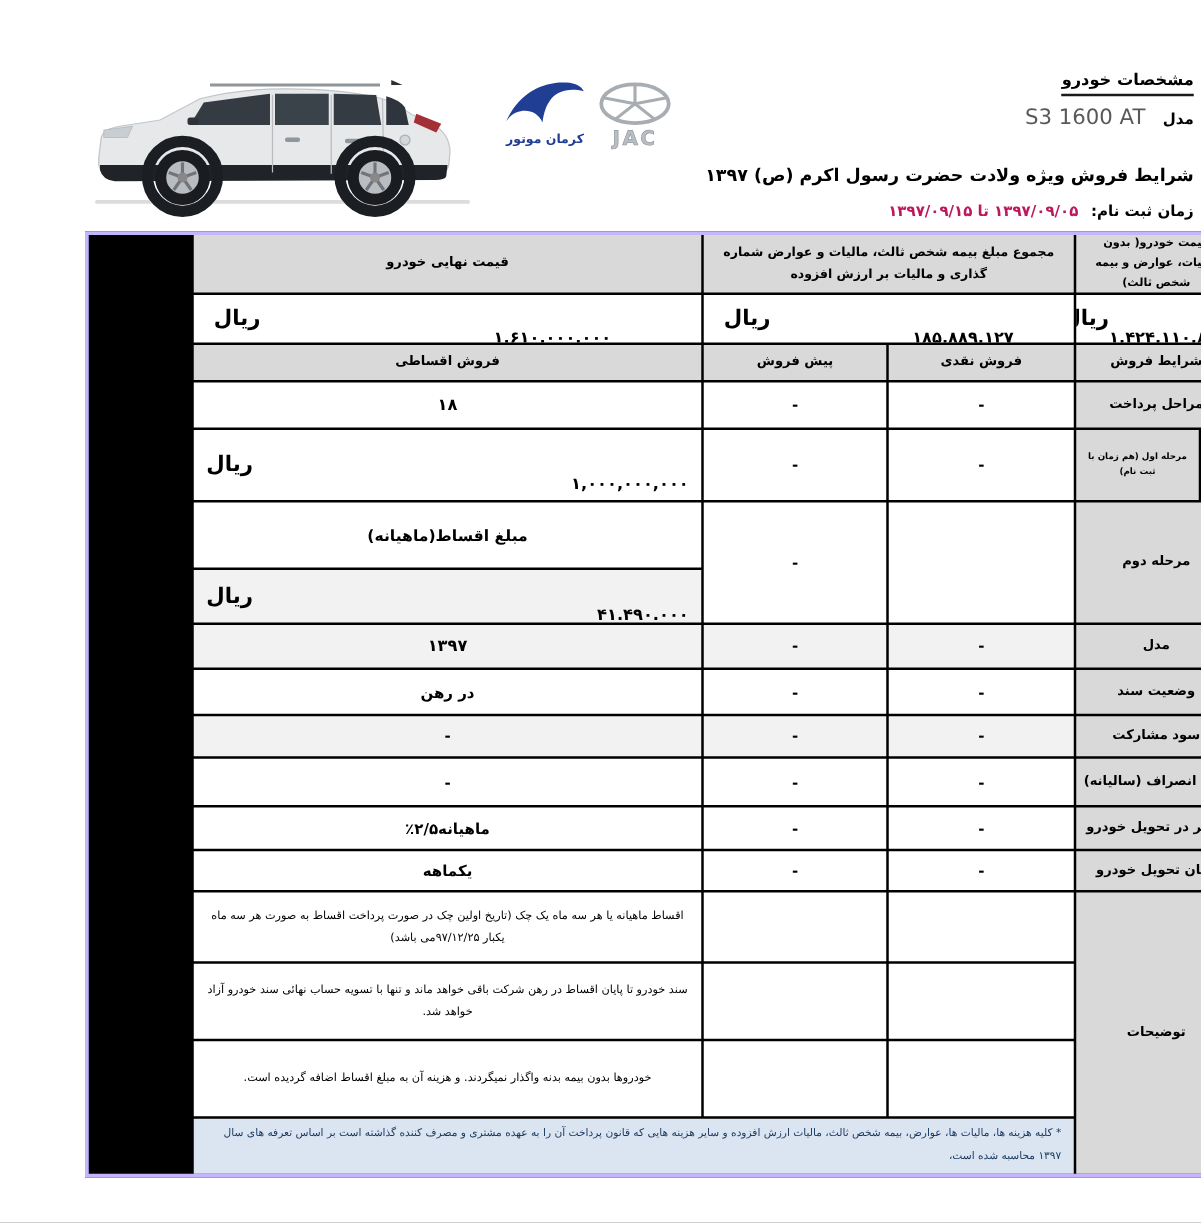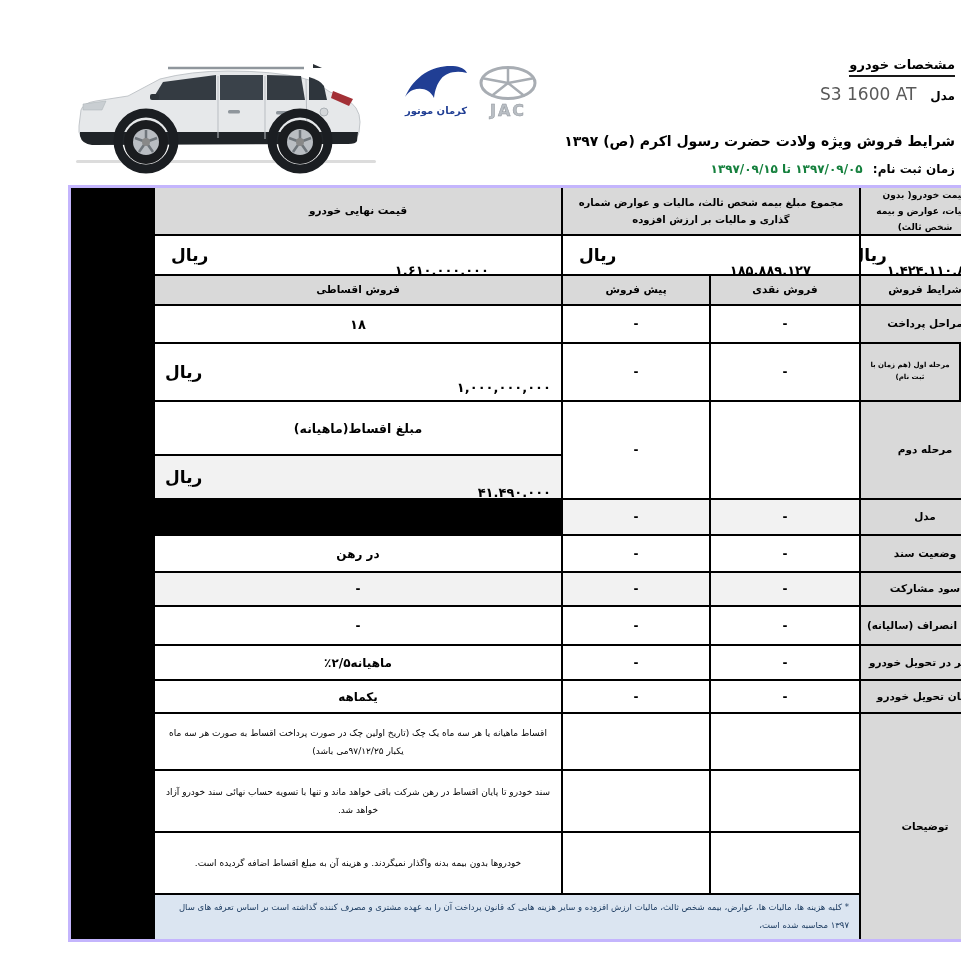--- a/index.html
+++ b/index.html
@@ -11,21 +11,21 @@
   .logo-kerman{position:absolute;left:400px;top:60px;width:72px;height:62px;}
   .logo-jac{position:absolute;left:477px;top:64px;width:62px;height:60px;}
 
   .specs-title{position:absolute;top:57px;right:6px;font-size:13px;font-weight:bold;
                border-bottom:2px solid #1a1a1a;padding-bottom:3px;}
   .model-line{position:absolute;top:84px;right:6px;font-size:12px;}
   .model-line .lab{font-weight:bold;}
   .model-line .val{color:#595959;font-size:17px;margin-right:10px;direction:ltr;unicode-bidi:embed;}
   .campaign{position:absolute;top:133px;right:6px;font-size:14px;font-weight:bold;}
   .reg-line{position:absolute;top:162px;right:6px;font-size:12px;font-weight:bold;}
-  .reg-line .dates{color:#15803d;margin-right:6px;}
+  .reg-line .dates{color:#be185d;margin-right:6px;}
 
   
   .tbl{position:absolute;left:68px;top:185px;width:924px;box-sizing:border-box;
        display:grid;border:3px solid #c4b5fd;background:#000;gap:2px;
        grid-template-columns:28px 98px 148px 146px 406px;
        grid-template-rows:46px 38px 28px 36px 56px 52px 42px 34px 35px 32px 37px 33px 31px 55px 60px 60px 44px;}
   .cell{background:#fff;display:flex;align-items:center;justify-content:center;
         text-align:center;font-weight:bold;font-size:12px;overflow:hidden;}
   .gray{background:#d9d9d9;}
   .lgray{background:#f2f2f2;}
@@ -158,20 +158,21 @@
     <div class="cell" style="grid-area:6/4/8/5">-</div>
     <div class="cell" style="grid-area:6/5/7/6;font-size:12.5px">مبلغ اقساط(ماهیانه)</div>
     <div class="cell money lgray" style="grid-area:7/5/8/6;padding:0 10px">
       <span class="num">۴۱.۴۹۰.۰۰۰</span>
       <span class="cur">ریال</span>
     </div>
 
     <div class="cell gray lbl" style="grid-area:8/1/9/3">مدل</div>
     <div class="cell lgray" style="grid-area:8/3/9/4">-</div>
     <div class="cell lgray" style="grid-area:8/4/9/5">-</div>
+    <div class="cell lgray val-lg" style="grid-area:8/5/9/6">۱۳۹۷</div>
 
     <div class="cell gray lbl" style="grid-area:9/1/10/3">وضعیت سند</div>
     <div class="cell" style="grid-area:9/3/10/4">-</div>
     <div class="cell" style="grid-area:9/4/10/5">-</div>
     <div class="cell" style="grid-area:9/5/10/6">در رهن</div>
 
     <div class="cell gray lbl" style="grid-area:10/1/11/3">سود مشارکت</div>
     <div class="cell lgray" style="grid-area:10/3/11/4">-</div>
     <div class="cell lgray" style="grid-area:10/4/11/5">-</div>
     <div class="cell lgray" style="grid-area:10/5/11/6">-</div>

